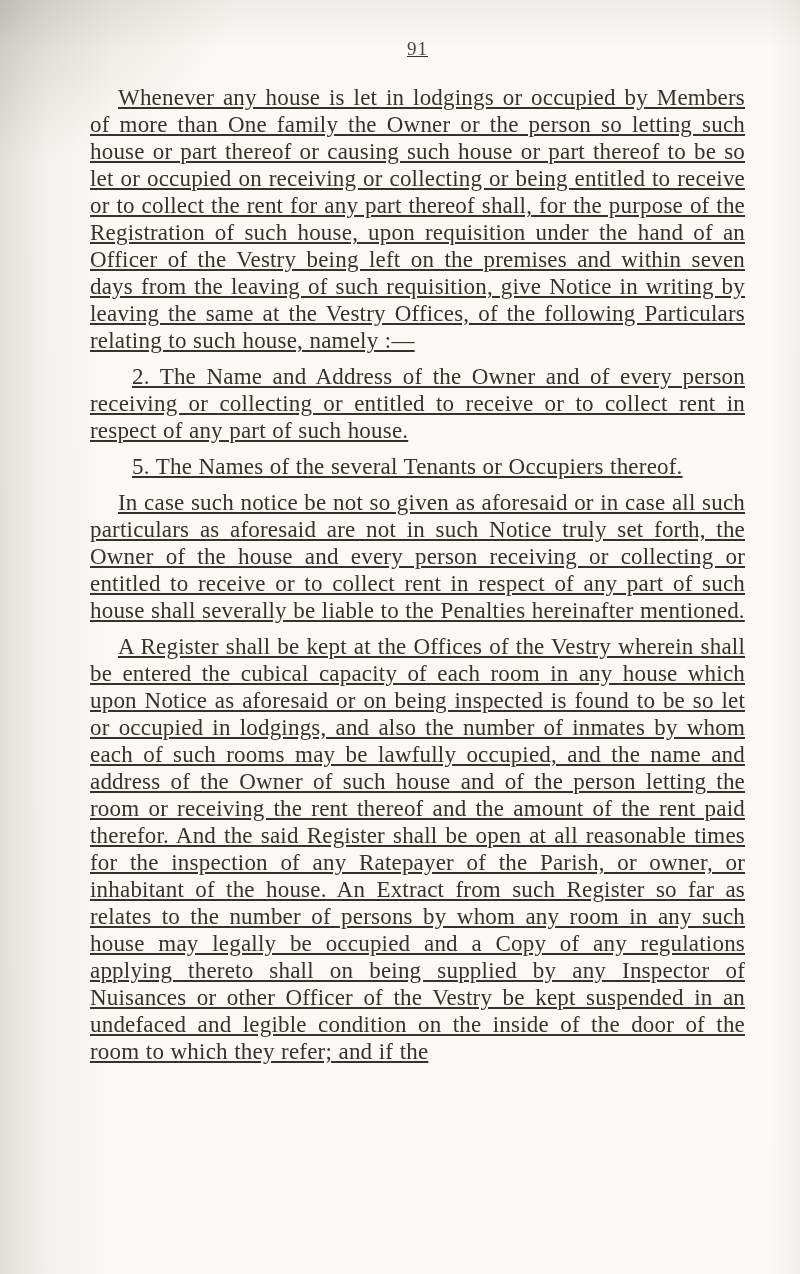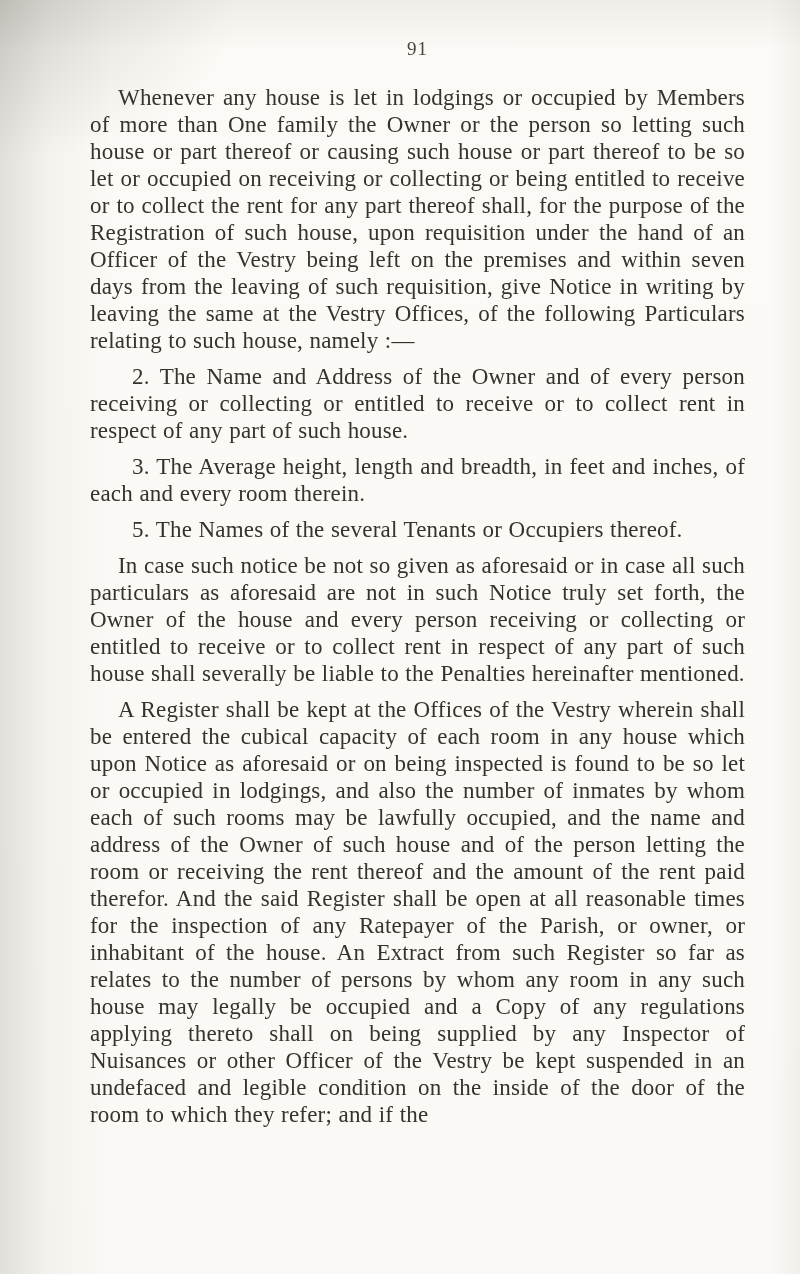--- a/index.html
+++ b/index.html
@@ -24,20 +24,21 @@
       linear-gradient(to bottom, rgba(70, 64, 55, 0.07), rgba(70, 64, 55, 0.0) 50px),
       linear-gradient(to left, rgba(70, 64, 55, 0.05), rgba(70, 64, 55, 0.0) 30px),
       linear-gradient(#fbfaf6, #faf9f5);
   }
   .content {
     position: absolute;
     top: 38px;
     left: 90px;
     right: 55px;
     color: #36332c;
+    text-decoration: underline;
   }
   .page-number {
     text-align: center;
     font-size: 19px;
     letter-spacing: 1px;
     color: #4a463e;
     margin-bottom: 24px;
   }
   .para {
     font-size: 23px;
@@ -60,21 +61,20 @@
 
 <div class="page">
   <div class="content">
     <div class="page-number">91</div>
 
     <p class="para">Whenever any house is let in lodgings or occupied by Members of more than One family the Owner or the person so letting such house or part thereof or causing such house or part thereof to be so let or occupied on receiving or collecting or being entitled to receive or to collect the rent for any part thereof shall, for the purpose of the Registration of such house, upon requisition under the hand of an Officer of the Vestry being left on the premises and within seven days from the leaving of such requisition, give Notice in writing by leaving the same at the Vestry Offices, of the following Particulars relating to such house, namely :—</p>
 
 
     <p class="para item">2. The Name and Address of the Owner and of every person receiving or collecting or entitled to receive or to collect rent in respect of any part of such house.</p>
 
-    <p class="para item">3. The Average height, length and breadth, in feet and inches, of each and every room therein.</p>
 
 
     <p class="para item">5. The Names of the several Tenants or Occupiers thereof.</p>
 
 
     <p class="para">In case such notice be not so given as aforesaid or in case all such particulars as aforesaid are not in such Notice truly set forth, the Owner of the house and every person receiving or collecting or entitled to receive or to collect rent in respect of any part of such house shall severally be liable to the Penalties hereinafter mentioned.</p>
 
     <p class="para">A Register shall be kept at the Offices of the Vestry wherein shall be entered the cubical capacity of each room in any house which upon Notice as aforesaid or on being inspected is found to be so let or occupied in lodgings, and also the number of inmates by whom each of such rooms may be lawfully occupied, and the name and address of the Owner of such house and of the person letting the room or receiving the rent thereof and the amount of the rent paid therefor. And the said Register shall be open at all reasonable times for the inspection of any Ratepayer of the Parish, or owner, or inhabitant of the house. An Extract from such Register so far as relates to the number of persons by whom any room in any such house may legally be occupied and a Copy of any regulations applying thereto shall on being supplied by any Inspector of Nuisances or other Officer of the Vestry be kept suspended in an undefaced and legible condition on the inside of the door of the room to which they refer; and if the</p>
   </div>
 </div>

